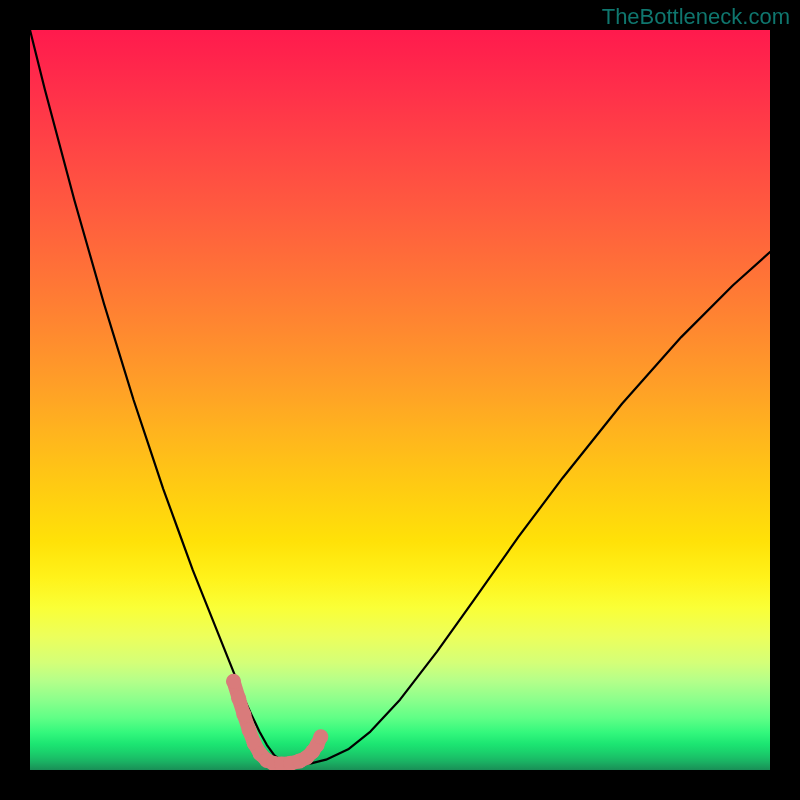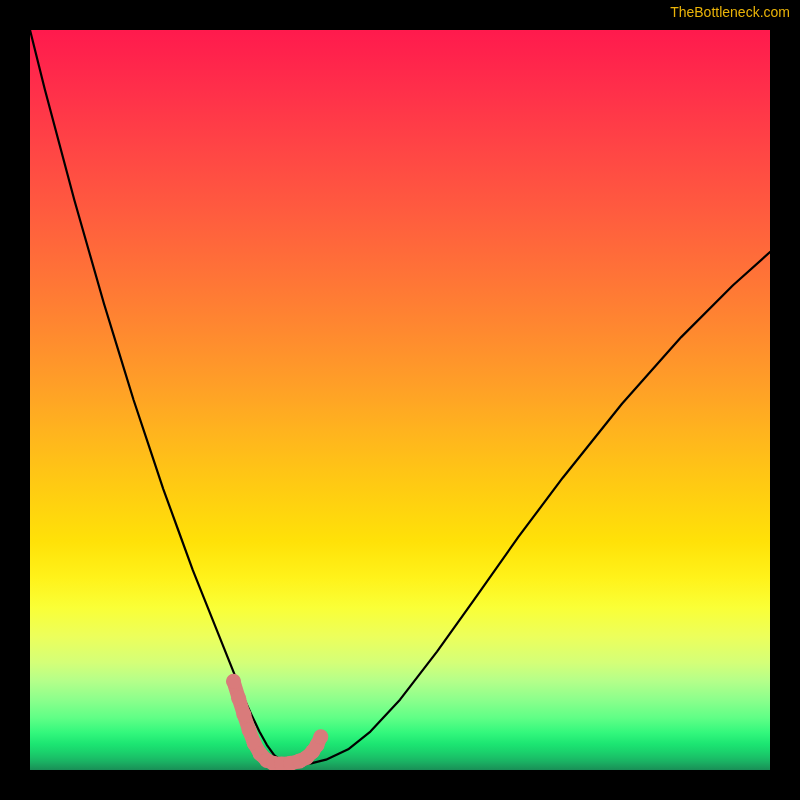--- a/index.html
+++ b/index.html
@@ -8,22 +8,22 @@
     height: 800px;
     background: #000000;
     position: relative;
     overflow: hidden;
     font-family: Arial, Helvetica, sans-serif;
   }
   .watermark {
     position: absolute;
     top: 4px;
     right: 10px;
-    color: #eab308;
-    font-size: 14px;
+    color: #0f766e;
+    font-size: 22px;
     font-weight: 500;
     z-index: 50;
   }
   .plot-area {
     position: absolute;
     left: 30px;
     top: 30px;
     width: 740px;
     height: 740px;
     background: linear-gradient(to bottom,

